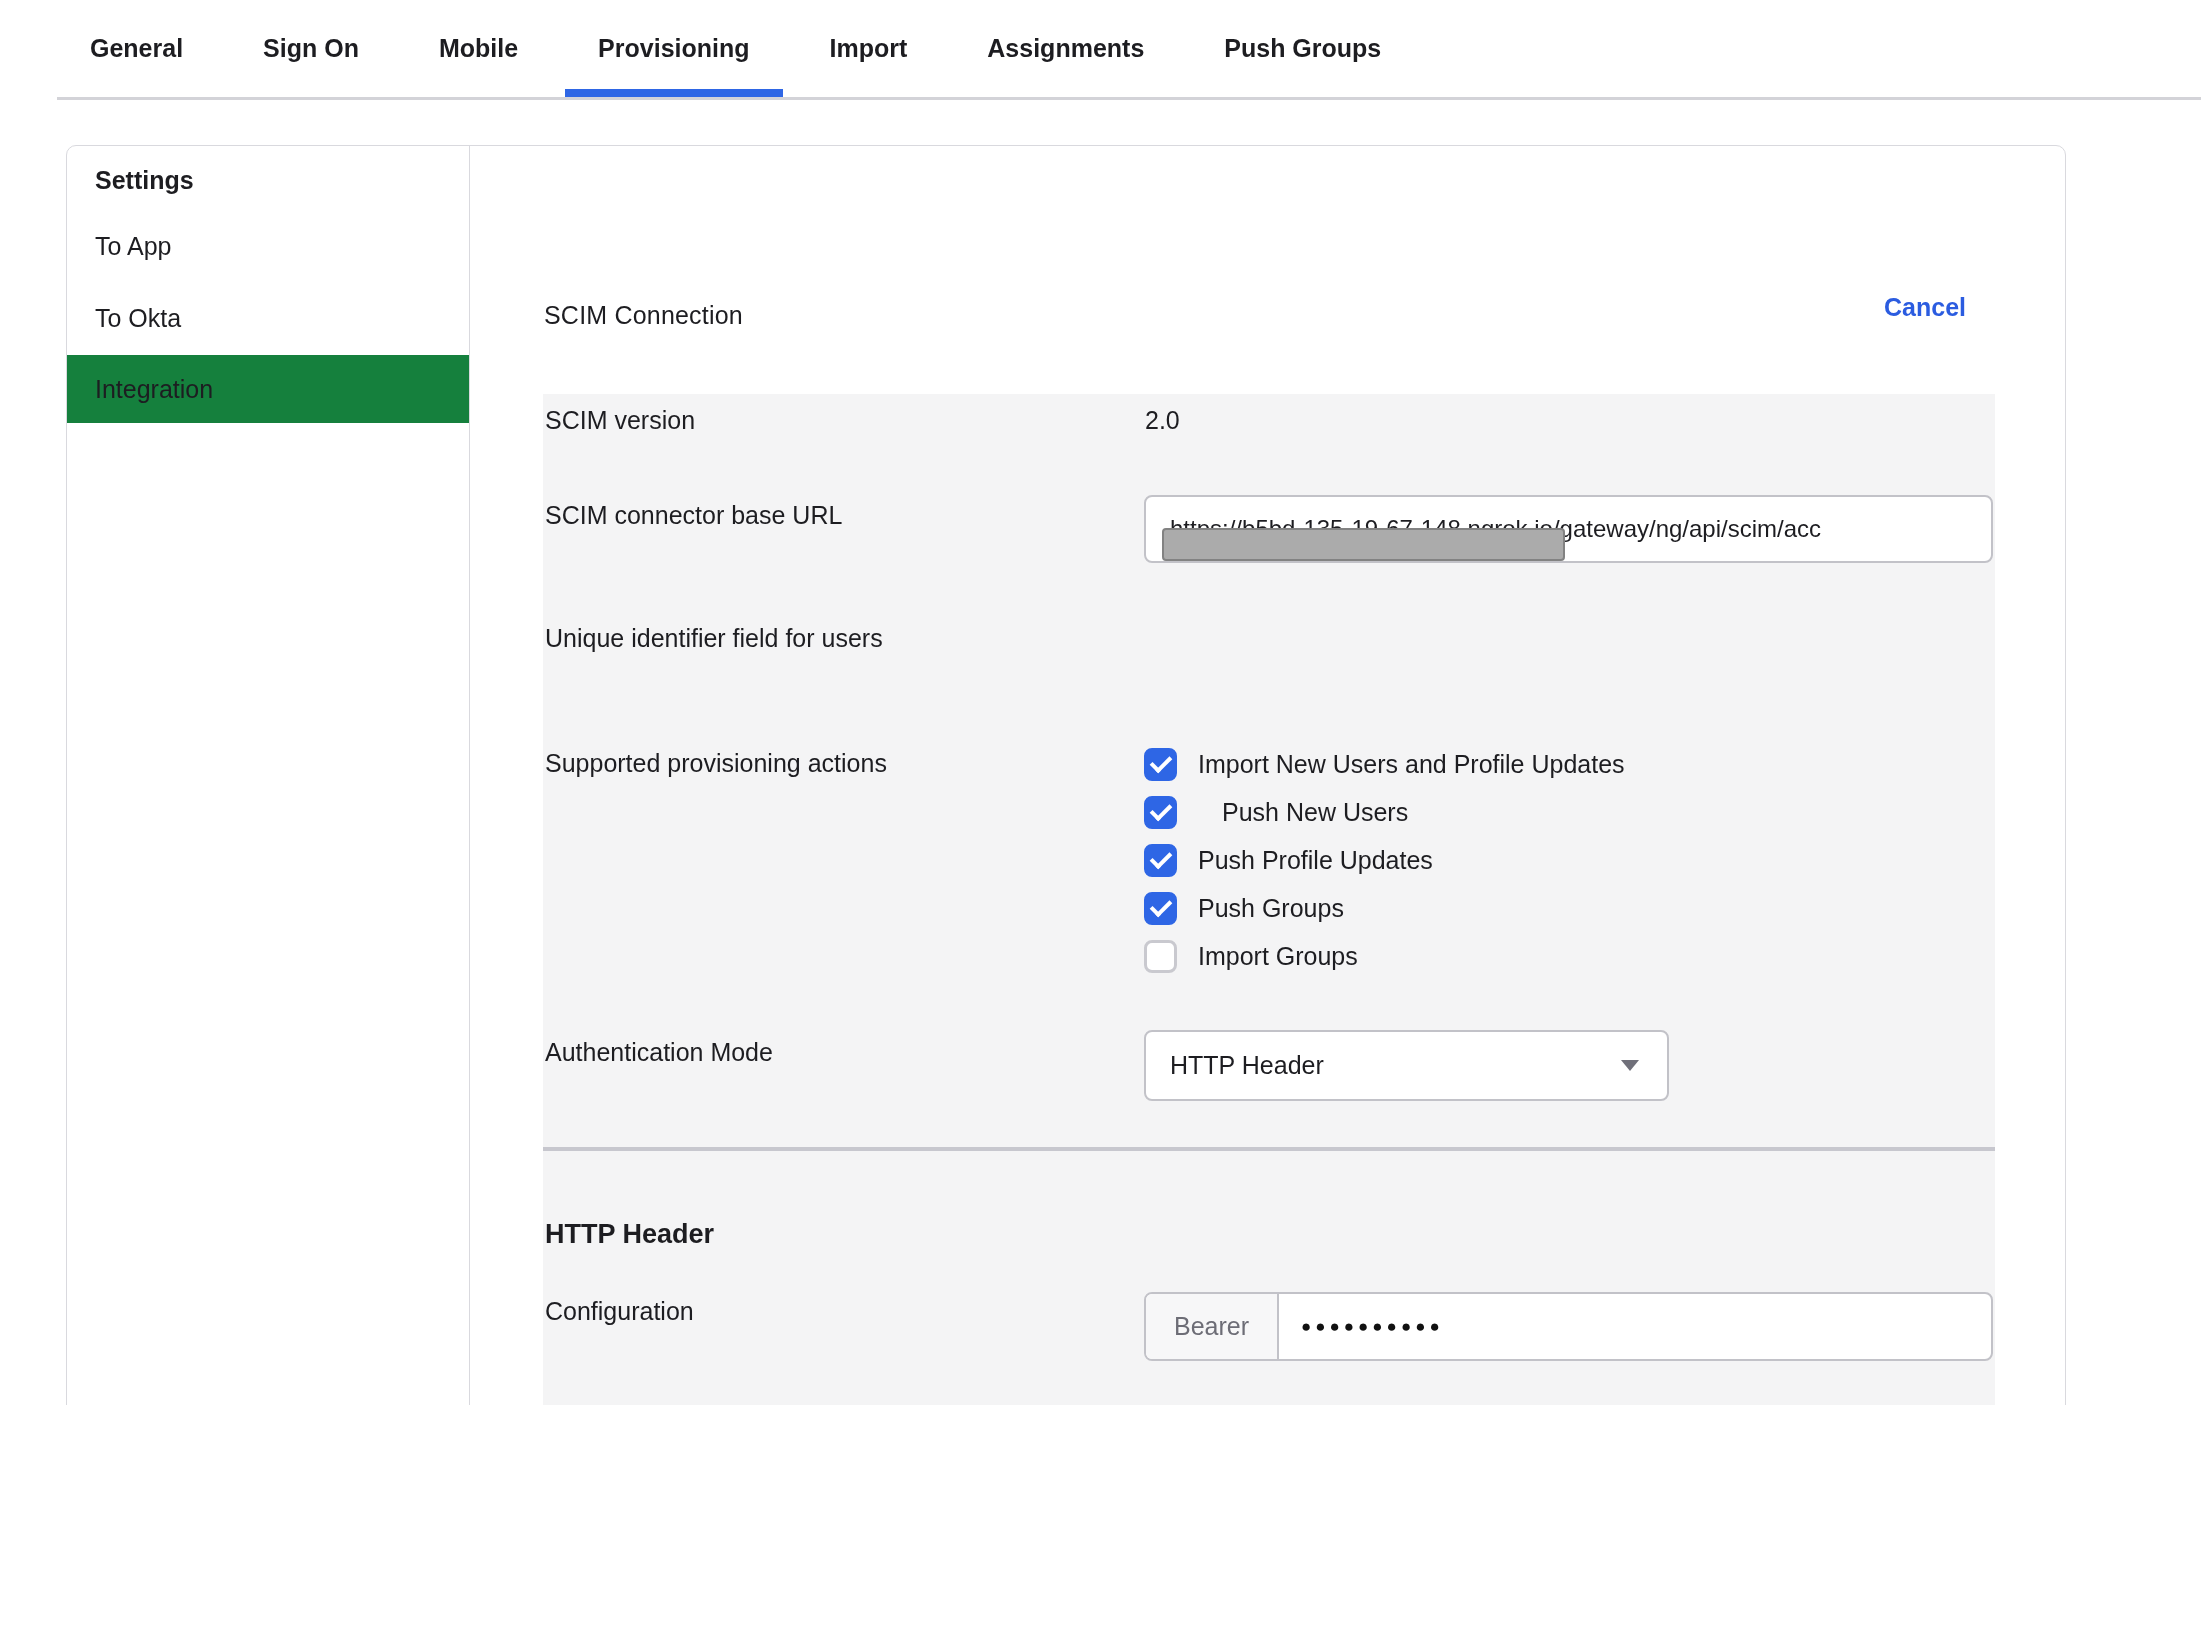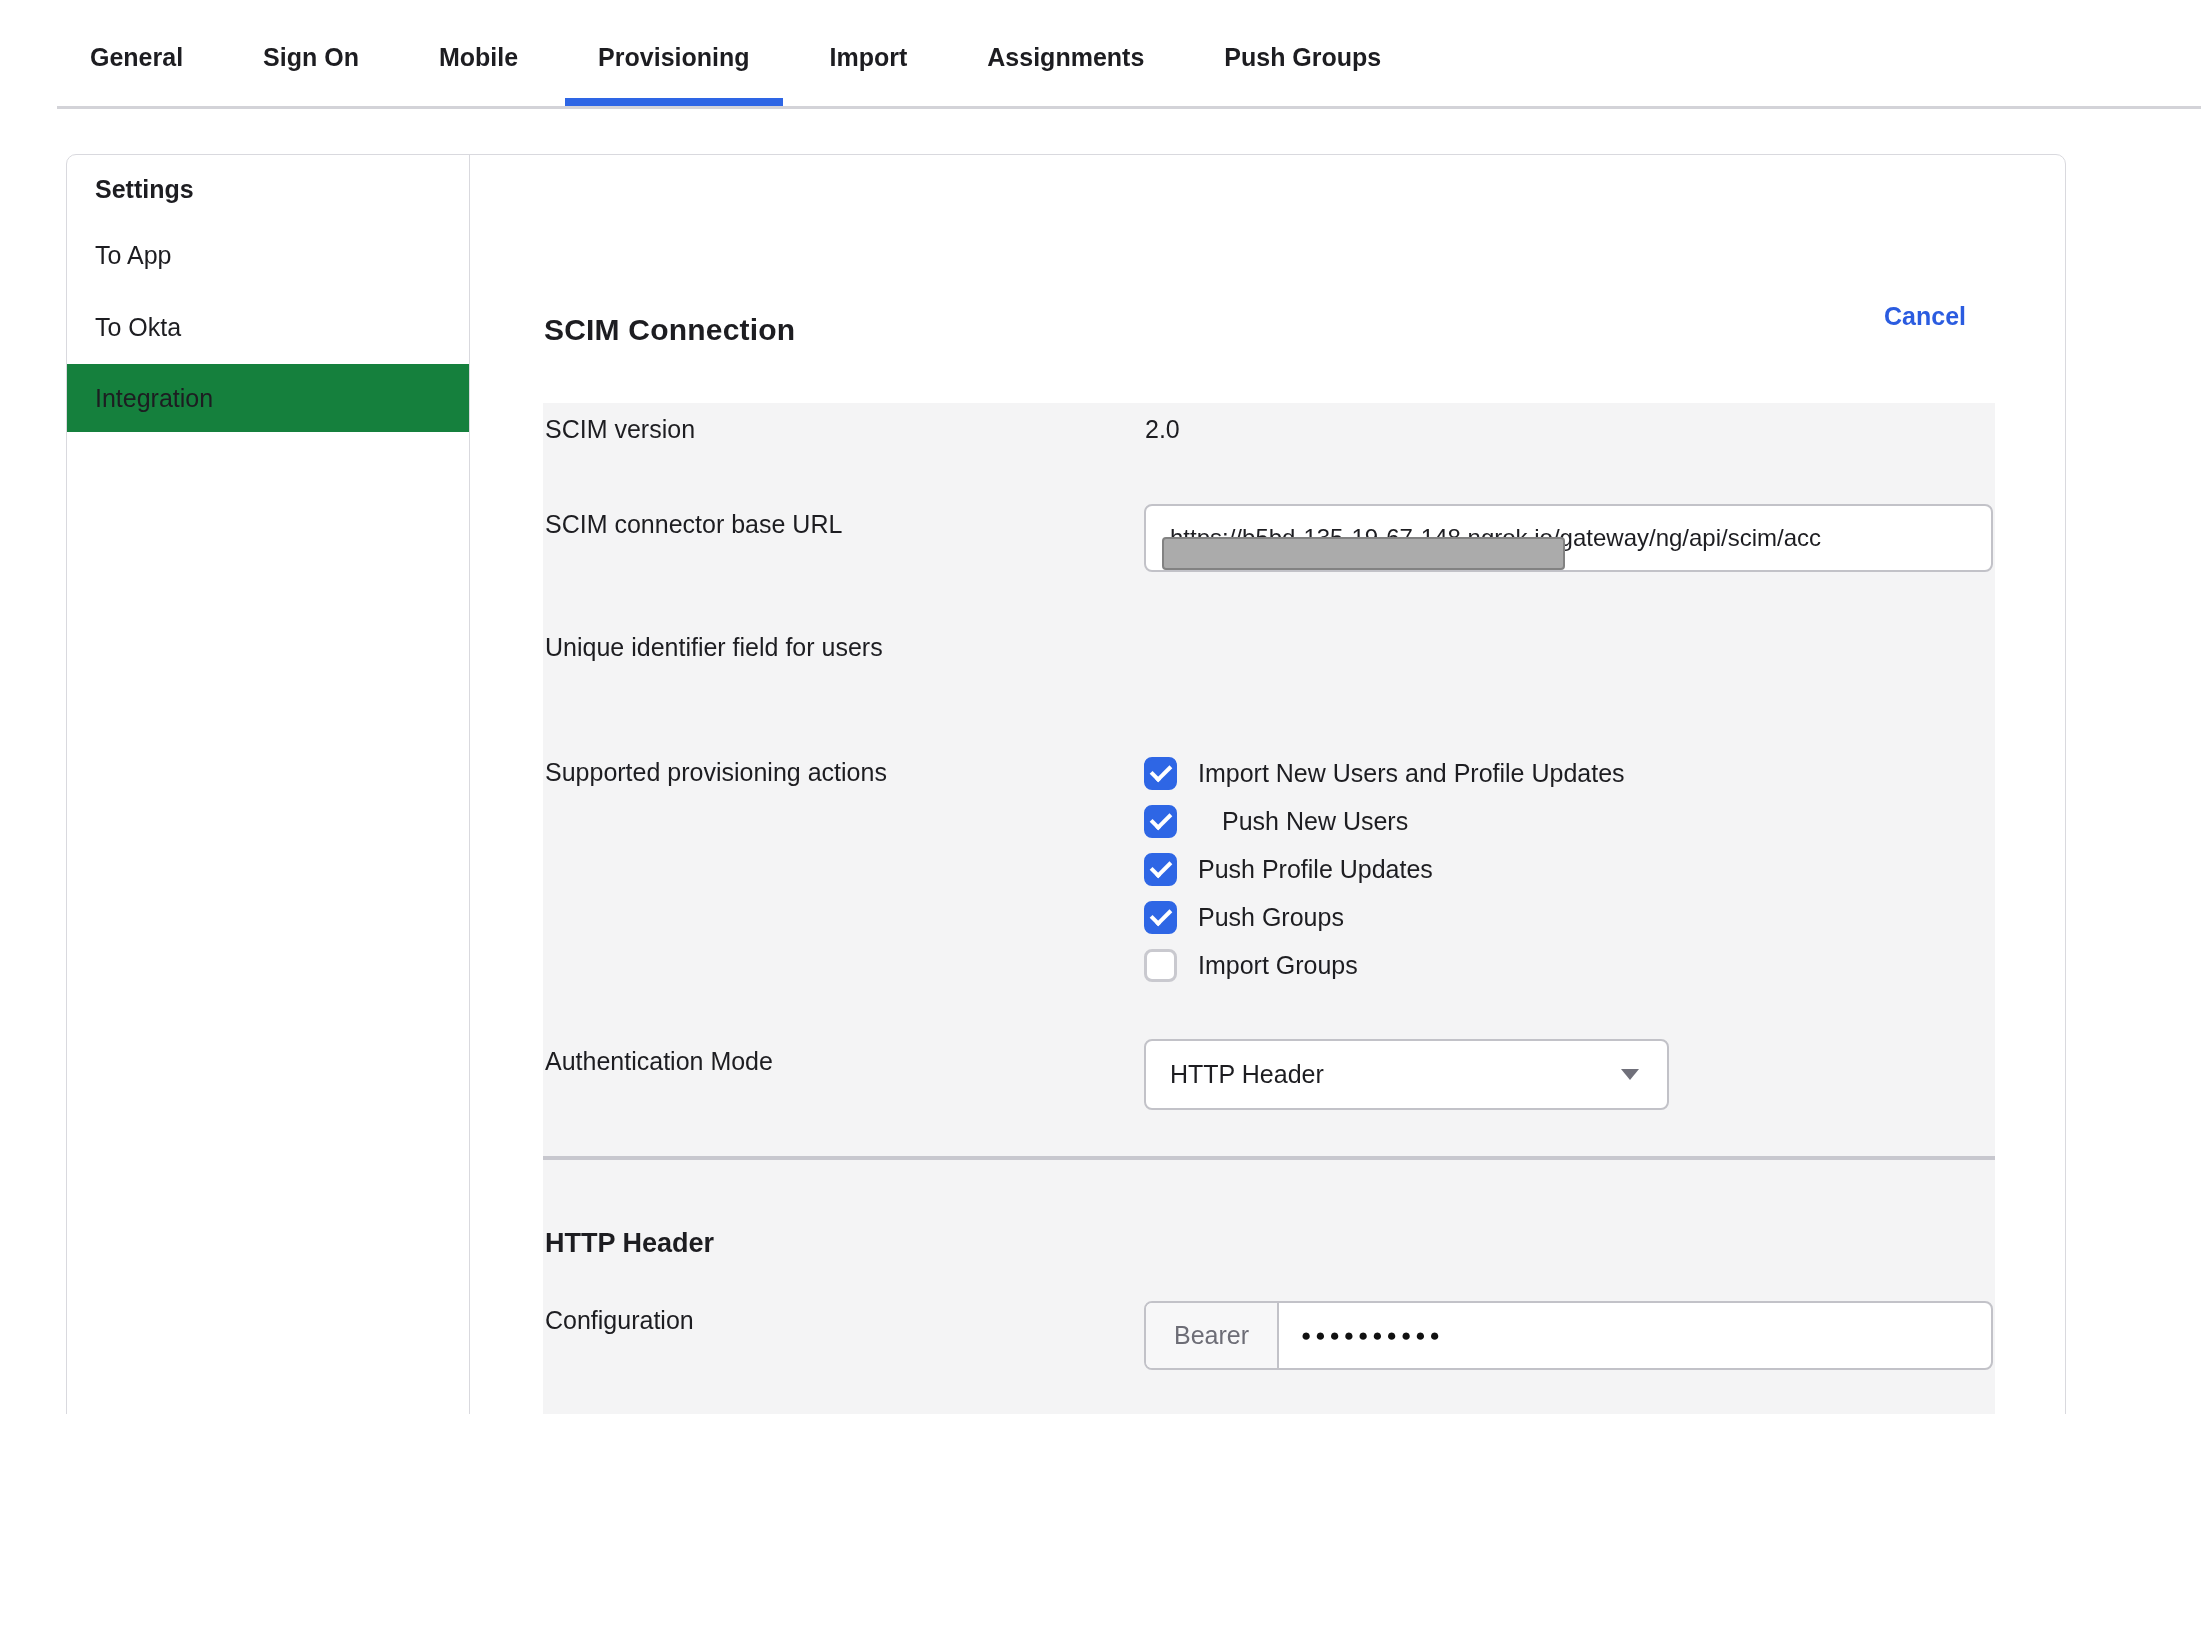--- a/index.html
+++ b/index.html
@@ -1,17 +1,17 @@
 <!DOCTYPE html>
 <html><head>
 <meta charset="utf-8">
 <style>
   html,body{margin:0;padding:0;background:#fff;}
   .stage{position:relative;width:2201px;height:1405px;background:#fff;overflow:hidden;
-         font-family:"Liberation Sans",sans-serif;color:#1d1d21;margin-top:9px;}
+         font-family:"Liberation Sans",sans-serif;color:#1d1d21;}
 
   
   .tabbar{position:absolute;left:57px;right:0;top:0;height:100px;box-sizing:border-box;
           border-bottom:3px solid #d3d3d8;display:flex;align-items:center;gap:14px;}
   .tab{position:relative;height:97px;display:flex;align-items:center;padding:0 33px;
        font-size:25px;font-weight:700;cursor:pointer;white-space:nowrap;}
   .tab.active::after{content:"";position:absolute;left:0;right:0;bottom:0;height:8px;background:#2e66e5;}
 
   
   .card{position:absolute;left:66px;top:145px;width:2000px;height:1560px;box-sizing:border-box;
@@ -21,21 +21,21 @@
   .sidebar{position:absolute;left:0;top:0;bottom:0;width:403px;box-sizing:border-box;
            border-right:1px solid #d9d9de;}
   .sidebar-header{position:absolute;left:28px;top:20px;font-size:25px;font-weight:700;}
   .si{position:absolute;left:0;right:0;height:68px;display:flex;align-items:center;
       padding-left:28px;font-size:25px;cursor:pointer;box-sizing:border-box;}
   .si.selected{background:#15803d;}
   .si-1{top:66px;} .si-2{top:138px;} .si-3{top:209px;}
 
   
   .content{position:absolute;left:404px;top:0;right:0;bottom:0;}
-  .page-title{position:absolute;left:73px;top:138px;font-size:30px;font-weight:700;letter-spacing:.2px;}
+  .page-title{position:absolute;left:73px;top:138px;font-size:25px;font-weight:400;letter-spacing:.2px;}
   .link{color:#2b5ce0;font-weight:700;cursor:pointer;text-decoration:none;}
   .cancel-top{position:absolute;right:99px;top:147px;font-size:25px;}
 
   
   .formbox{position:absolute;left:72px;top:248px;width:1452px;height:1106px;background:#f4f4f5;}
   .lbl{position:absolute;left:2px;font-size:25px;color:#1d1d21;white-space:nowrap;}
   .ro-value{position:absolute;left:602px;top:12px;font-size:25px;}
 
   .text-input{position:absolute;left:601px;box-sizing:border-box;background:#fff;
               border:2px solid #c2c2c8;border-radius:8px;display:flex;align-items:center;

